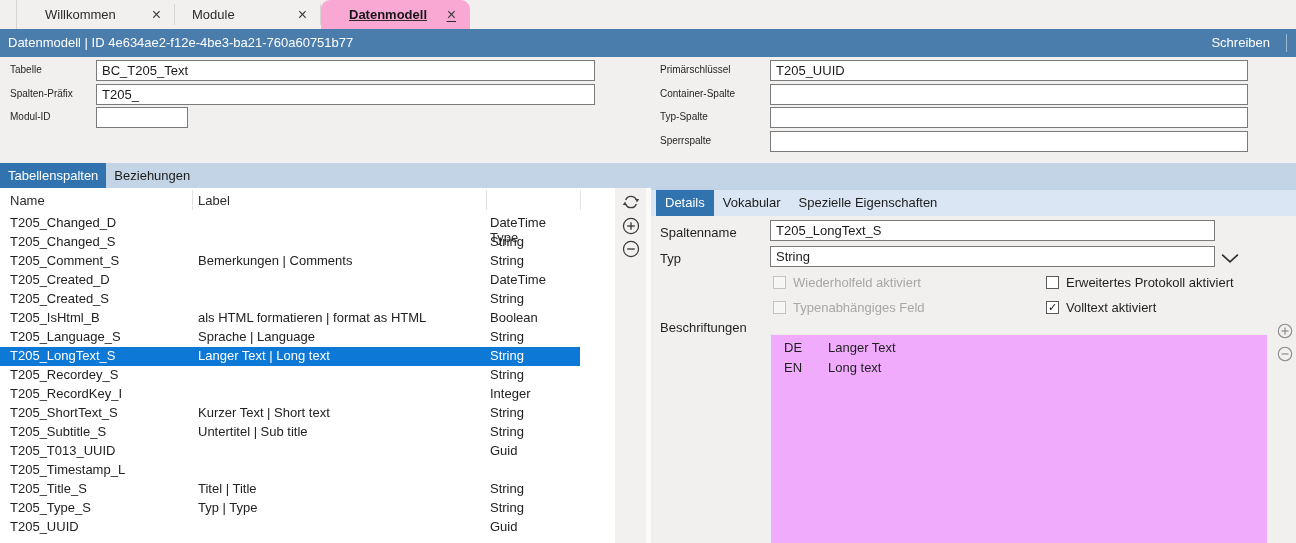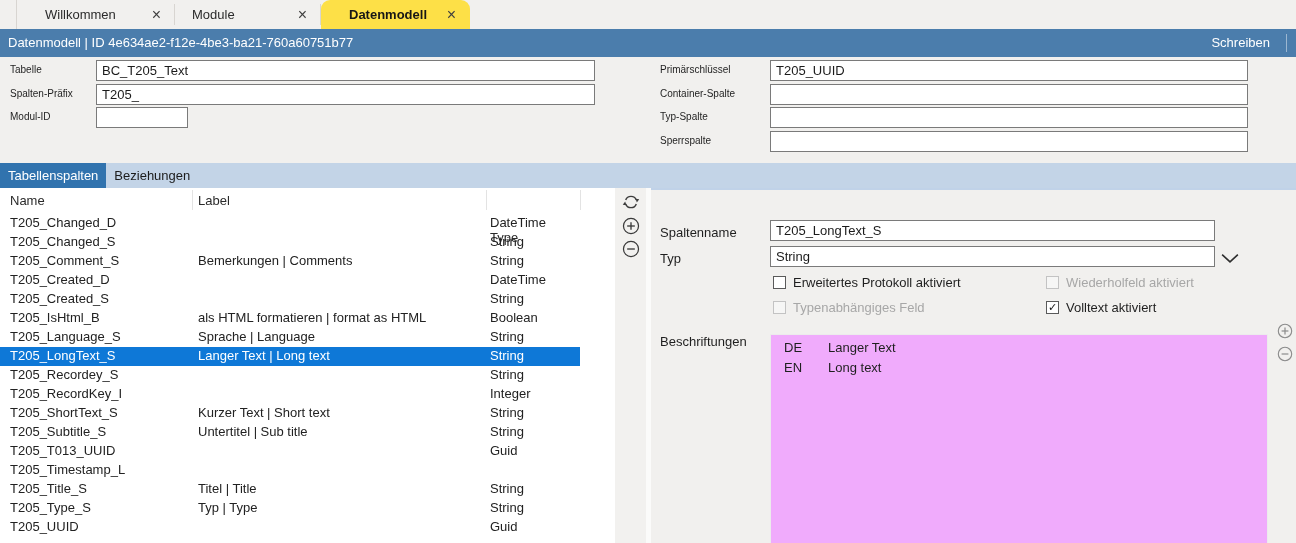--- a/index.html
+++ b/index.html
@@ -6,21 +6,21 @@
   html,body { width:1296px; height:543px; overflow:hidden;
     font-family:"Liberation Sans","DejaVu Sans",sans-serif; background:#f1f0ee; position:relative; }
 
   
   #tabstrip { position:absolute; top:0; left:0; width:1296px; height:23px; background:#f1f0ee; display:flex; }
   .tab-lead { width:17px; height:29px; border-right:1px solid #d8d5d1; }
   .wtab { display:flex; align-items:center; font-size:13px; color:#2b2b2b; position:relative; height:29px; }
   .wtab .wtab-sep { position:absolute; right:0; top:4px; bottom:4px; width:1px; background:#d8d5d1; }
   .wtab-label { white-space:nowrap; }
   .wtab-close { margin-left:auto; font-size:16px; line-height:16px; color:#3f3f3f; padding:0 6px; }
-  .wtab.active { background:#fde047; border-radius:9px 9px 0 0; }
+  .wtab.active { background:#f9a8d4; border-radius:9px 9px 0 0;text-decoration:underline; }
   .wtab.active .wtab-label { font-weight:bold; color:#161616; }
 
   
   #bluebar { position:absolute; top:29px; left:0; width:1296px; height:28px; background:#4b7dac; color:#fff; font-size:13px; }
   #bluebar .bb-title { position:absolute; left:8px; top:6px; }
   #bluebar .bb-action { position:absolute; right:26px; top:6px; }
   #bluebar .bb-vline { position:absolute; right:9px; top:5px; bottom:5px; width:1px; background:rgba(255,255,255,.45); }
 
   
   #formarea { position:absolute; top:57px; left:0; width:1296px; height:106px; }
@@ -250,52 +250,57 @@
   <span class="gbtn" style="top:52px">
     <svg viewBox="0 0 16 16" width="18" height="18">
       <circle cx="8" cy="8" r="6.7" fill="none" stroke="#3a3a3a" stroke-width="1.1"></circle>
       <line x1="4.6" y1="8" x2="11.4" y2="8" stroke="#3a3a3a" stroke-width="1.2"></line>
     </svg>
   </span>
 </div>
 
 <div id="details">
   <div class="d-topline"></div>
+  <div class="d-strip">
+      <span class="dtab sel">Details</span>
+      <span class="dtab">Vokabular</span>
+      <span class="dtab">Spezielle Eigenschaften</span>
+    </div>
 
   <span class="d-label" style="left:9px;top:37px">Spaltenname</span>
   <input class="d-input" style="left: 119px; top: 32px; width: 445px;" value="T205_LongText_S">
 
   <span class="d-label" style="left:9px;top:63px">Typ</span>
   <input class="d-input" style="left: 119px; top: 58px; width: 445px;" value="String">
   <span class="d-chevron">
     <svg viewBox="0 0 16 9" width="18" height="11">
       <polyline points="1,1 8,7.5 15,1" fill="none" stroke="#2e2e2e" stroke-width="1.4"></polyline>
     </svg>
   </span>
 
   <div id="cbgrid">
+      <span class="cb-item disabled">
+        <span class="cb-box"></span>
+        <span>Wiederholfeld aktiviert</span>
+      </span>
       <span class="cb-item">
         <span class="cb-box"></span>
         <span>Erweitertes Protokoll aktiviert</span>
-      </span>
-      <span class="cb-item disabled">
-        <span class="cb-box"></span>
-        <span>Wiederholfeld aktiviert</span>
       </span>
       <span class="cb-item disabled">
         <span class="cb-box"></span>
         <span>Typenabhängiges Feld</span>
       </span>
       <span class="cb-item">
         <span class="cb-box checked">✓</span>
         <span>Volltext aktiviert</span>
       </span>
     </div>
 
-  <span class="d-label" style="left:9px;top:146px">Beschriftungen</span>
+  <span class="d-label" style="left:9px;top:132px">Beschriftungen</span>
   <div id="lblbox">
       <div class="b-row">
         <span class="b-lang">DE</span>
         <span class="b-text">Langer Text</span>
       </div>
       <div class="b-row">
         <span class="b-lang">EN</span>
         <span class="b-text">Long text</span>
       </div>
     </div>

